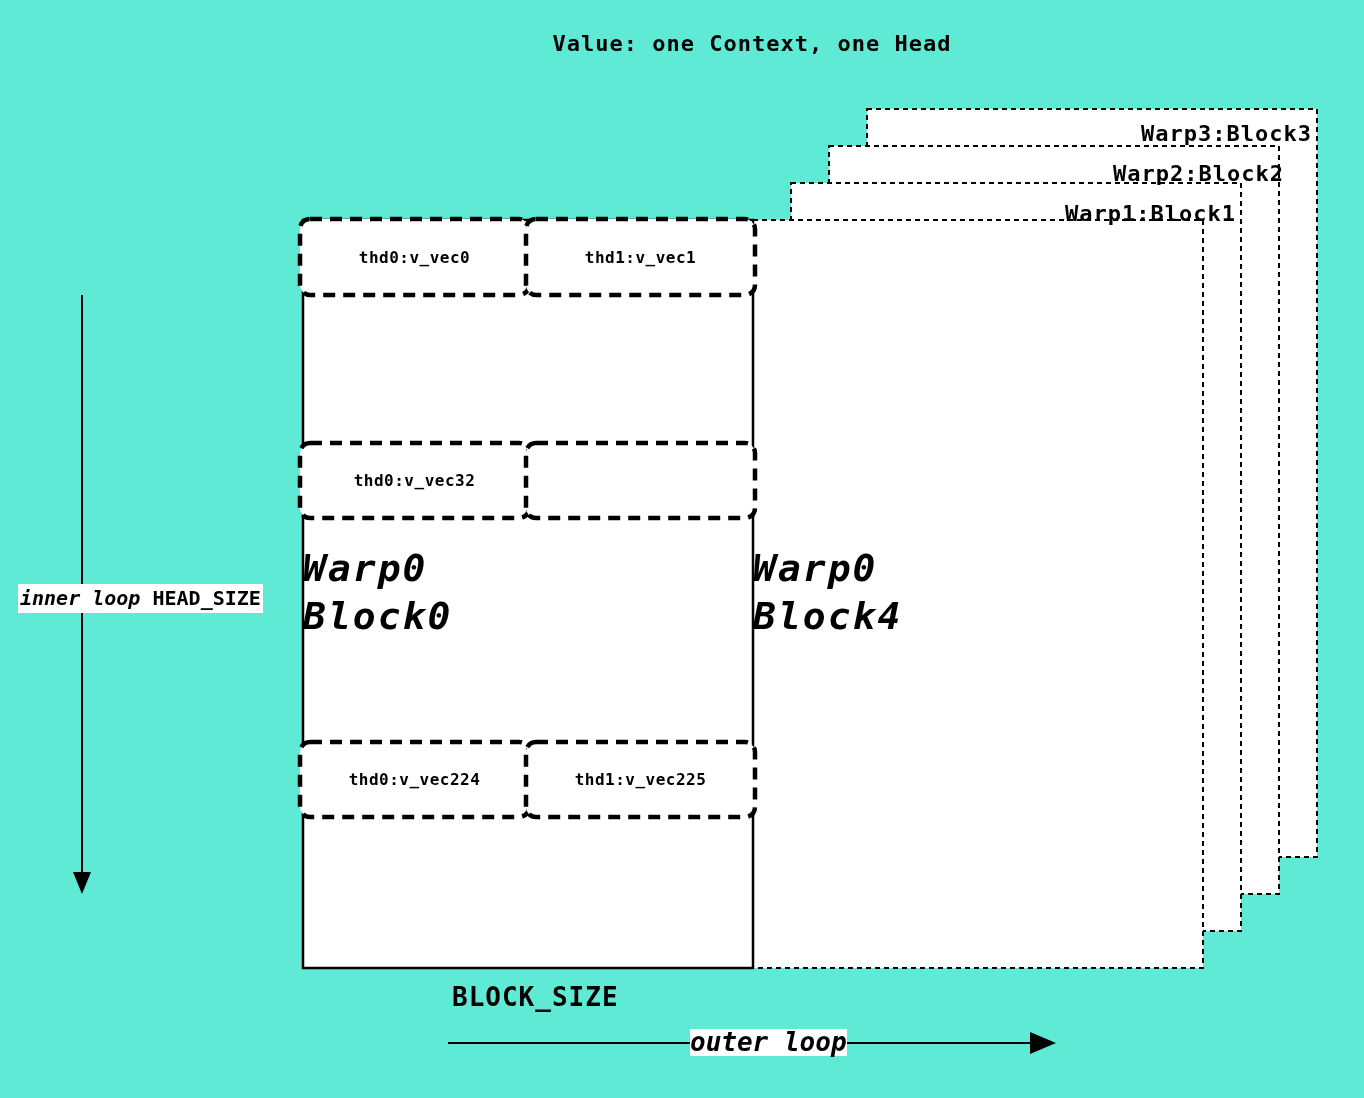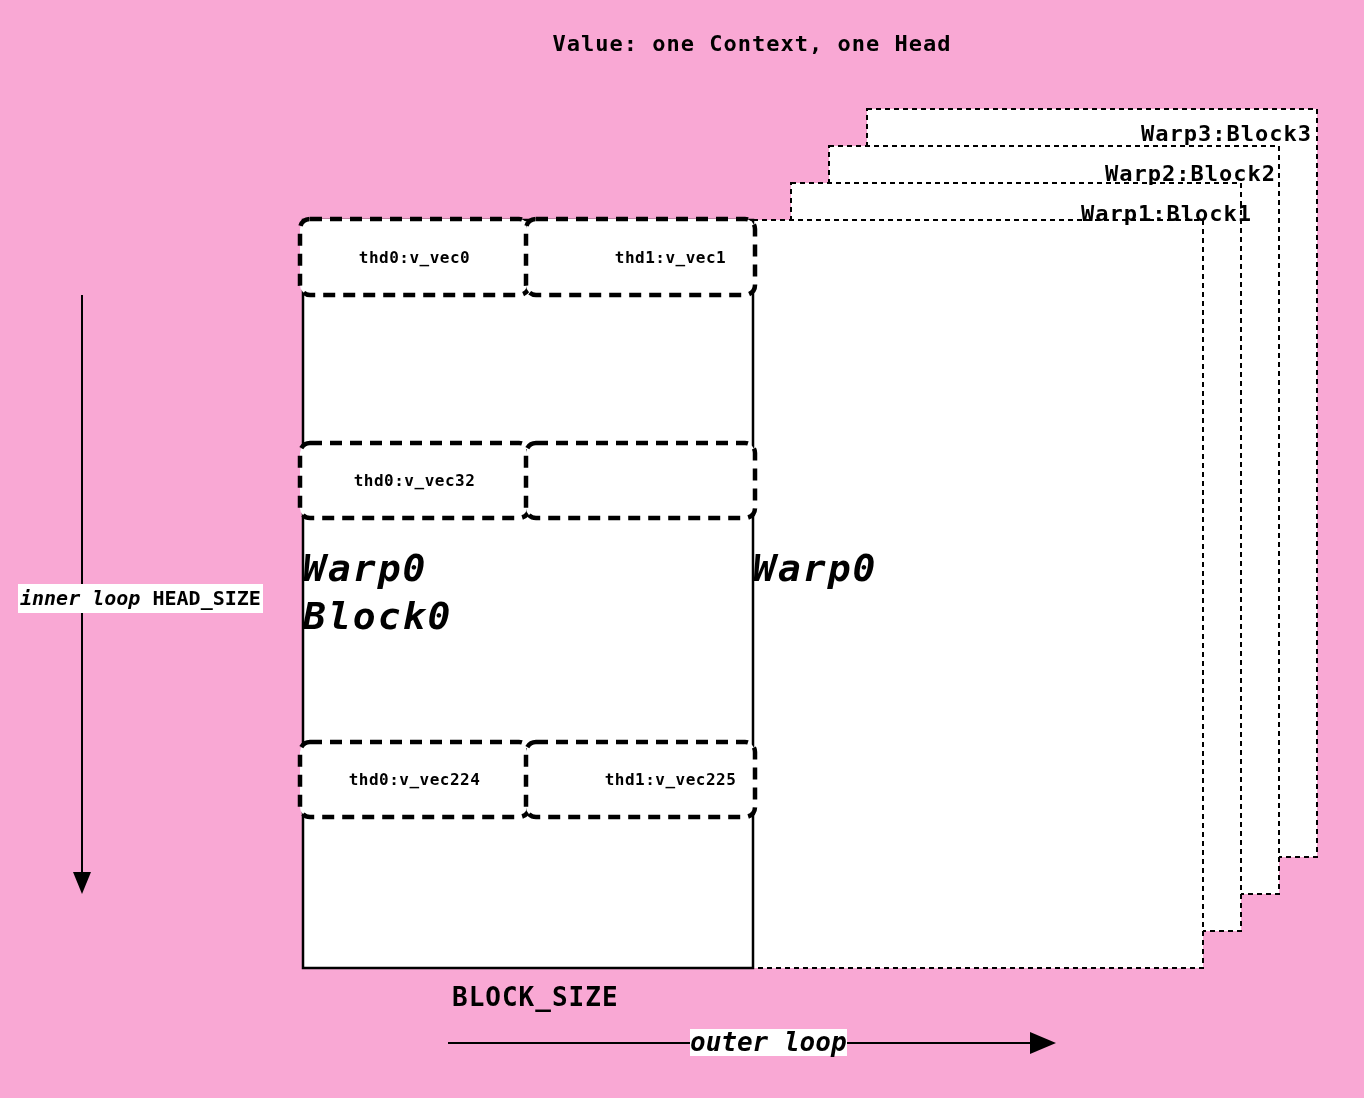--- a/index.html
+++ b/index.html
@@ -4,21 +4,21 @@
 <style>
   html, body {
     margin: 0;
     padding: 0;
     background: #ffffff;
   }
   .canvas {
     position: relative;
     width: 1364px;
     height: 1098px;
-    background: #f9a8d4;
+    background: #5eead4;
     font-family: "DejaVu Sans Mono", "Liberation Mono", monospace;
     color: #000000;
     overflow: hidden;
   }
   .canvas svg {
     position: absolute;
     left: 0;
     top: 0;
   }
   .txt {
@@ -46,21 +46,21 @@
     align-items: center;
     justify-content: center;
     font-weight: bold;
     font-size: 16px;
     letter-spacing: 0.5px;
   }
   .cell-r1 { top: 219px; height: 76px; }
   .cell-r2 { top: 443px; height: 75px; }
   .cell-r3 { top: 742px; height: 75px; text-align: center; }
   .cell-left  { left: 300px; width: 229px; }
-  .cell-right { left: 556px; width: 229px; }
+  .cell-right { left: 526px; width: 229px; }
   .big-label {
     position: absolute;
     top: 544px;
     width: 450px;
     font-size: 38px;
     font-weight: bold;
     font-style: italic;
     line-height: 48px;
     letter-spacing: 2px;
   }
@@ -116,35 +116,36 @@
     <line x1="82" y1="295" x2="82" y2="876" stroke="#000000" stroke-width="2"></line>
     <polygon points="73,872 91,872 82,894" fill="#000000"></polygon>
 
     <line x1="448" y1="1043" x2="1034" y2="1043" stroke="#000000" stroke-width="2"></line>
     <polygon points="1030,1032 1030,1054 1056,1043" fill="#000000"></polygon>
   </svg>
 
   <div class="txt title">Value: one Context, one Head</div>
 
   <div class="txt stack-label" style="top:122px; right:52px;">Warp3:Block3</div>
-  <div class="txt stack-label" style="top:162px; right:88px;margin-left:33px;">Warp2:Block2</div>
-  <div class="txt stack-label" style="top:202px; right:112px;">Warp1:Block1</div>
+  <div class="txt stack-label" style="top:162px; right:80px;margin-left:33px;">Warp2:Block2</div>
+  <div class="txt stack-label" style="top:202px; right:128px;">Warp1:Block1</div>
 
   <div class="cell-label cell-r1 cell-left">thd0:v_vec0</div>
   <div class="cell-label cell-r1 cell-right">thd1:v_vec1</div>
   <div class="cell-label cell-r2 cell-left">thd0:v_vec32</div>
   <div class="cell-label cell-r3 cell-left">thd0:v_vec224</div>
   <div class="cell-label cell-r3 cell-right">thd1:v_vec225</div>
 
   <div class="big-label big-label-main">
     <div>Warp0</div>
     <div>Block0</div>
   </div>
   <div class="big-label big-label-front">
     <div>Warp0</div>
+    <div>Block4</div>
   </div>
 
   <div class="txt inner-loop-caption"><span class="loop-word">inner loop</span><span>&nbsp;</span><span class="dim-word">HEAD_SIZE</span></div>
 
   <div class="txt block-size-caption">BLOCK_SIZE</div>
 
   <div class="txt outer-loop-caption">outer loop</div>
 
 </div>
 

